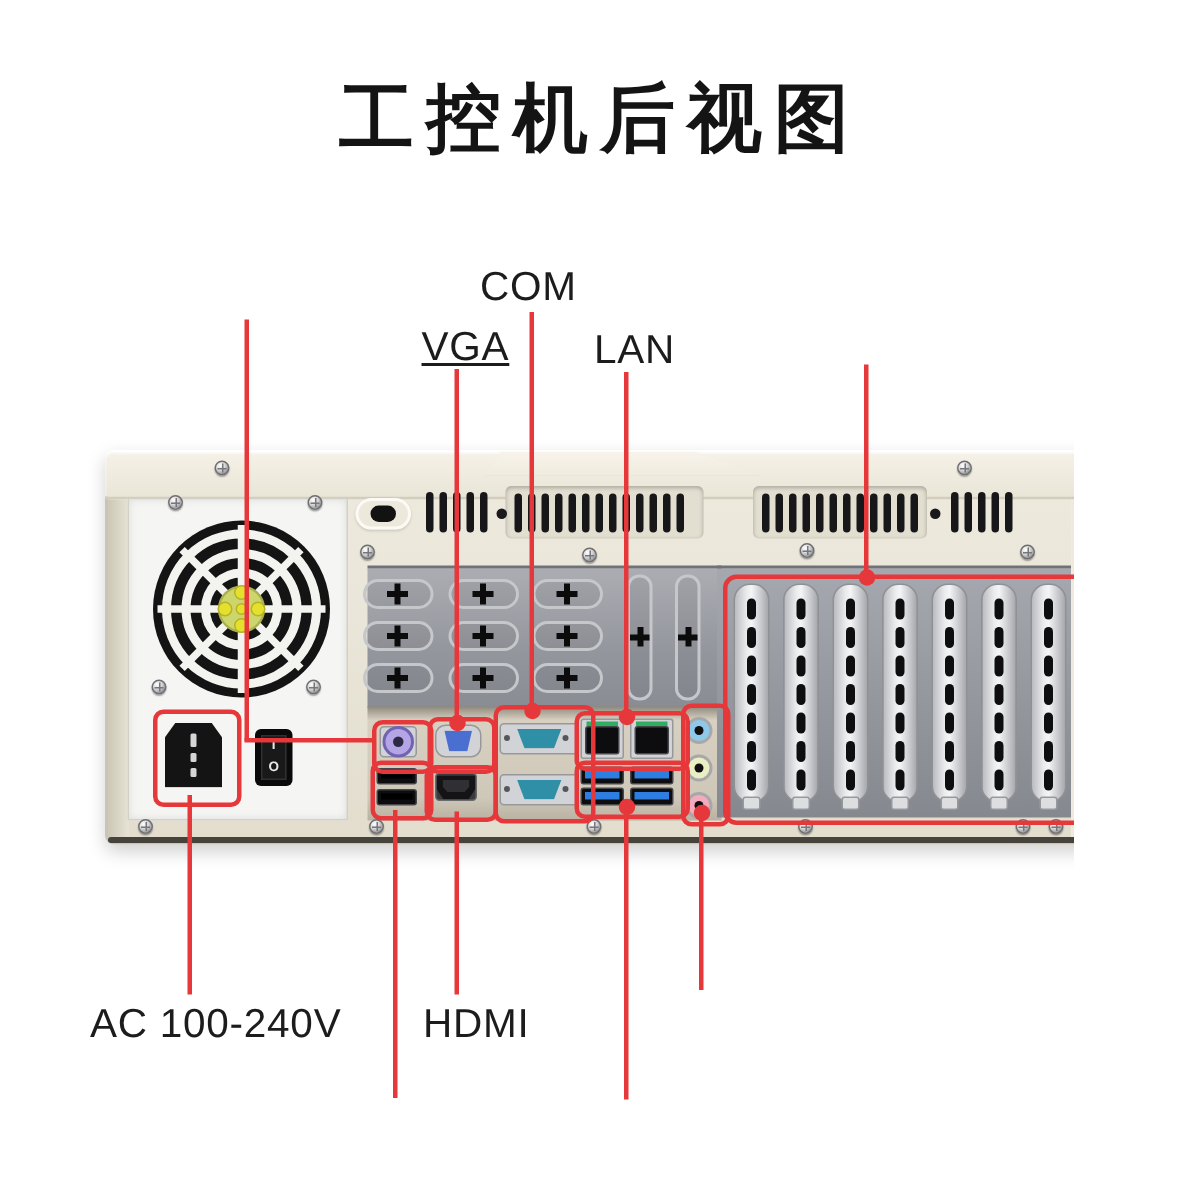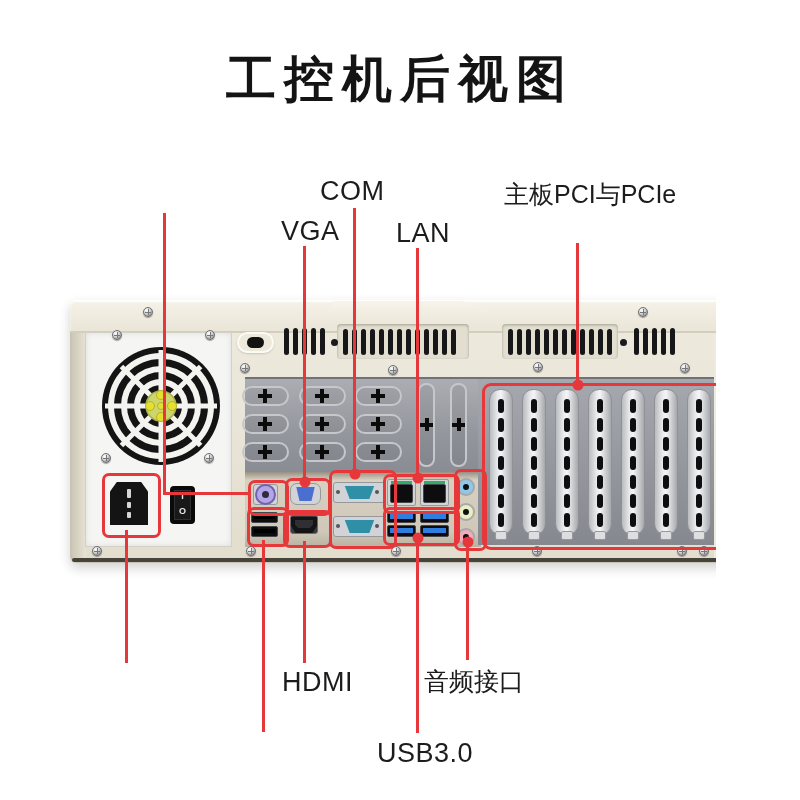--- a/index.html
+++ b/index.html
@@ -367,22 +367,20 @@
   <div class="lline" style="left:416px;top:539px;height:194px;"></div>
   <div class="lline" style="left:466px;top:543px;height:117px;"></div>
   <div class="dot" style="left:305px;top:482px;"></div>
   <div class="dot" style="left:355px;top:474px;"></div>
   <div class="dot" style="left:418px;top:478px;"></div>
   <div class="dot" style="left:578px;top:385px;"></div>
   <div class="dot" style="left:418px;top:538px;"></div>
   <div class="dot" style="left:468px;top:542px;"></div>
 
   <div class="label latin" style="left:320px;top:176px;">COM</div>
-  <div class="label latin" style="left:281px;top:216px;">VGA</div>
+  <div class="label latin" style="left:281px;top:216px;text-decoration:underline;">VGA</div>
   <div class="label latin" style="left:396px;top:218px;">LAN</div>
   <div class="label twoline" style="left:504px;top:179px;">
-    <span>主板PCI与PCIe</span>
   </div>
+  <div class="label latin" style="left:60px;top:667px;">AC 100-240V</div>
   <div class="label latin" style="left:282px;top:667px;">HDMI</div>
-  <div class="label" style="left:424px;top:665px;">音频接口</div>
-  <div class="label latin" style="left:377px;top:738px;">USB3.0</div>
 
 </div>
 
 </body></html>

